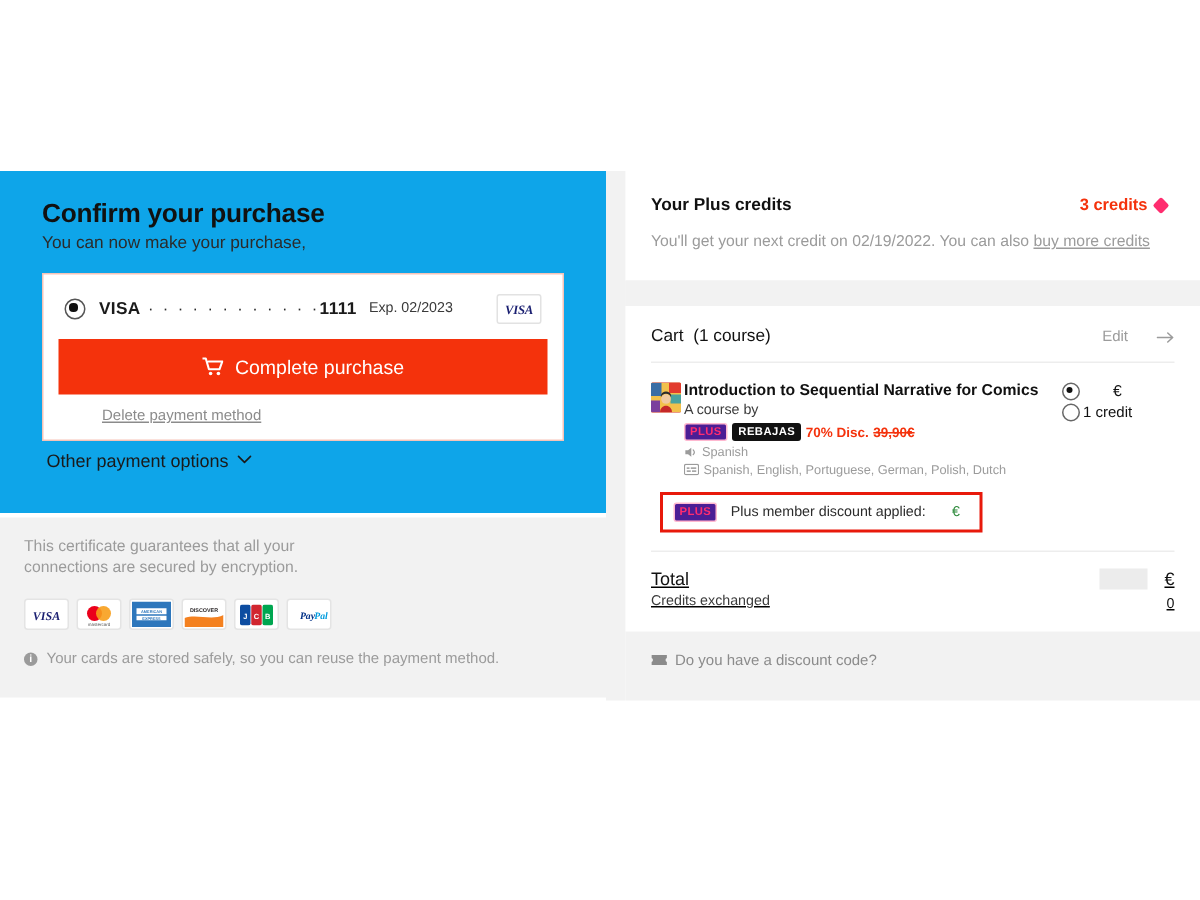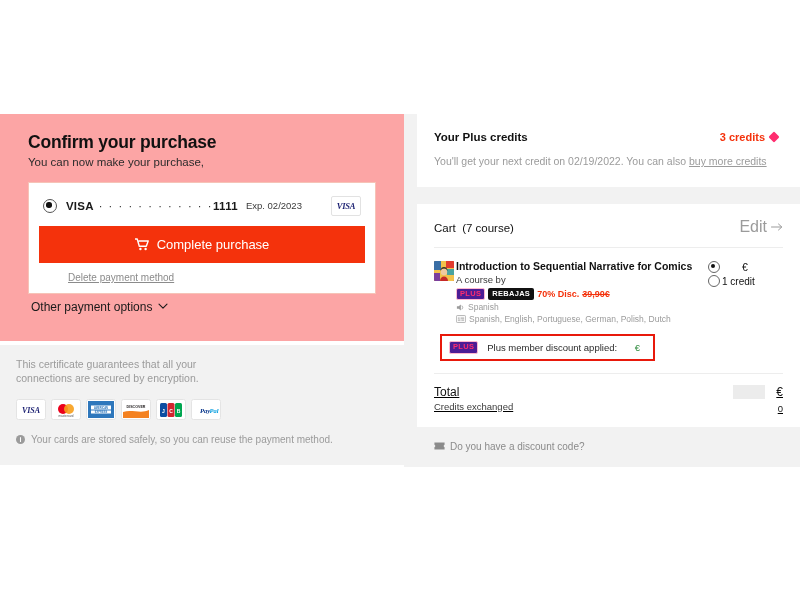--- a/index.html
+++ b/index.html
@@ -16,21 +16,21 @@
     background: #ffffff;
   }
 
   
   .left-col {
     position: absolute;
     left: 0; top: 114px;
     width: 404px;
   }
   .left-card {
-    background: #fca5a5;
+    background: #0ea5e9;
     padding: 18px 28px 26px 28px;
     box-sizing: border-box;
     width: 404px;
   }
   .title-main {
     font-size: 17.5px;
     font-weight: bold;
     color: #111111;
     letter-spacing: -0.2px;
     margin: 0 0 2px 0;
@@ -277,26 +277,26 @@
     align-items: baseline;
     justify-content: space-between;
     padding-bottom: 11px;
     border-bottom: 1px solid #ededed;
   }
   .cart-title {
     font-size: 11.5px;
     color: #111;
   }
   .edit-link {
-    font-size: 16px;
+    font-size: 10px;
     color: #9b9b9b;
     cursor: pointer;
     display: inline-flex;
     align-items: center;
-    gap: 4px;
+    gap: 19px;
   }
 
   .course-row {
     display: flex;
     padding: 12px 0 8px 0;
   }
   .thumb {
     width: 20px; height: 20px;
     flex: 0 0 auto;
     border-radius: 1px;
@@ -595,21 +595,21 @@
         <span>You'll get your next credit on 02/19/2022. You can also </span><a href="#">buy more credits</a>
       </div>
     </div>
 
     <div class="gap"></div>
 
     <div class="card cart-card">
       <div class="cart-head">
         <span class="cart-title">
           <span>Cart</span>&nbsp;
-          <span>(7 course)</span>
+          <span>(1 course)</span>
         </span>
         <span class="edit-link">
           <span>Edit</span>
           <svg width="12" height="8" viewBox="0 0 12 8">
             <path d="M0.5 4 H10.5 M7.5 1 L10.8 4 L7.5 7" fill="none" stroke="#9b9b9b" stroke-width="1" stroke-linecap="round" stroke-linejoin="round"></path>
           </svg>
         </span>
       </div>
 
       <div class="course-row">

